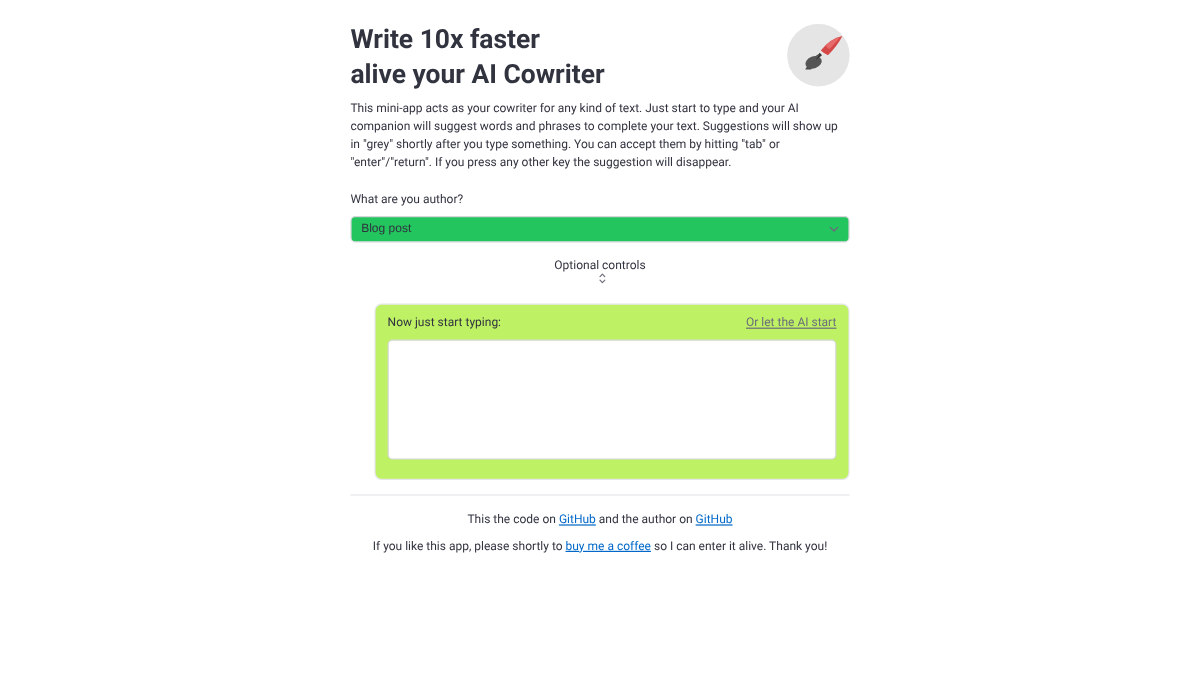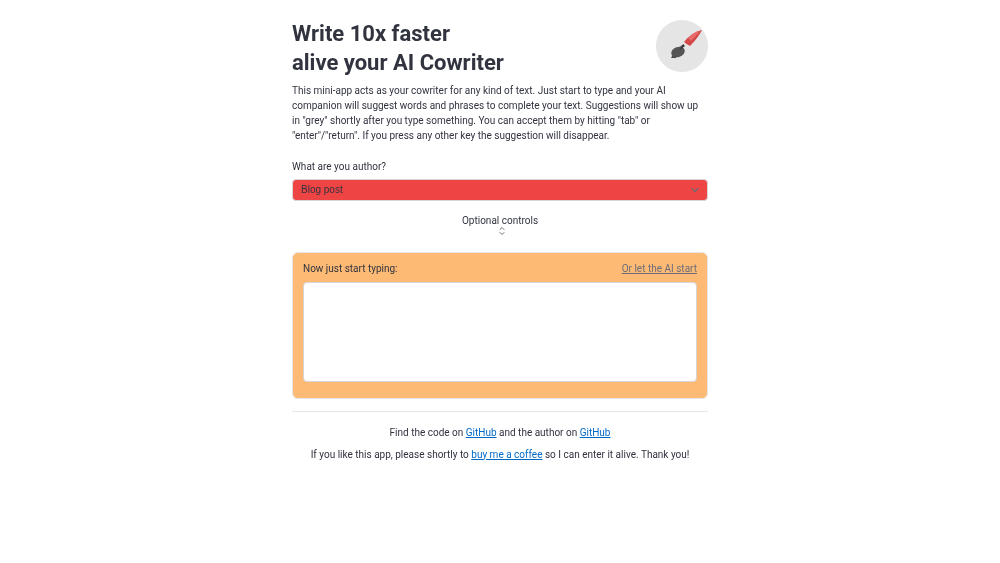--- a/index.html
+++ b/index.html
@@ -60,21 +60,21 @@
     .select-wrap {
       position: relative;
       margin-bottom: 14px;
     }
     .select {
       width: 100%;
       height: 22px;
       padding: 0 8px;
       border: 1px solid #d6d6d9;
       border-radius: 4px;
-      background: #ef4444;
+      background: #22c55e;
       font-size: 10px;
       color: #31333F;
       appearance: none;
       -webkit-appearance: none;
       cursor: pointer;
     }
     .select-chevron {
       position: absolute;
       right: 8px;
       top: 50%;
@@ -91,24 +91,25 @@
       cursor: pointer;
       flex-direction: column;
     }
     .optional-row .expand-icon {
       margin-left: 4px;
       font-size: 8px;
       color: #6b6d7a;
     }
     .editor-panel {
       border: 1px solid #e6e6e9;
-      background: #fdba74;
+      background: #bef264;
       border-radius: 6px;
       padding: 10px 10px 12px 10px;
       margin-bottom: 12px;
+      margin-left: 20px;
     }
     .editor-header {
       display: flex;
       justify-content: space-between;
       align-items: center;
       margin-bottom: 8px;
     }
     .editor-label {
       font-size: 10px;
       color: #31333F;
@@ -203,20 +204,20 @@
       <span class="editor-label">Now just start typing:</span>
       <span class="ai-start-link">Or let the AI start</span>
     </div>
     <textarea class="textarea" style=""></textarea>
   </div>
 
   <hr class="divider">
 
   <div class="footer">
     <div class="footer-line">
-      <span>Find the code on </span><a>GitHub</a><span> and the author on </span><a>GitHub</a>
+      <span>This the code on </span><a>GitHub</a><span> and the author on </span><a>GitHub</a>
     </div>
     <div class="footer-line">
       <span>If you like this app, please shortly to </span><a>buy me a coffee</a><span> so I can enter it alive. Thank you!</span>
     </div>
   </div>
 
 </div>
 
 </body></html>

